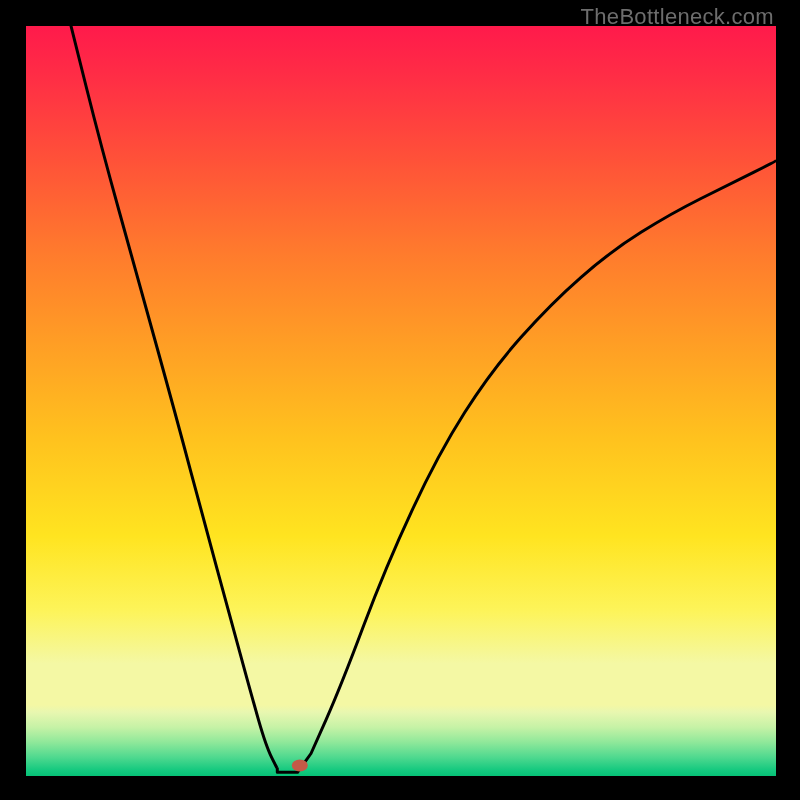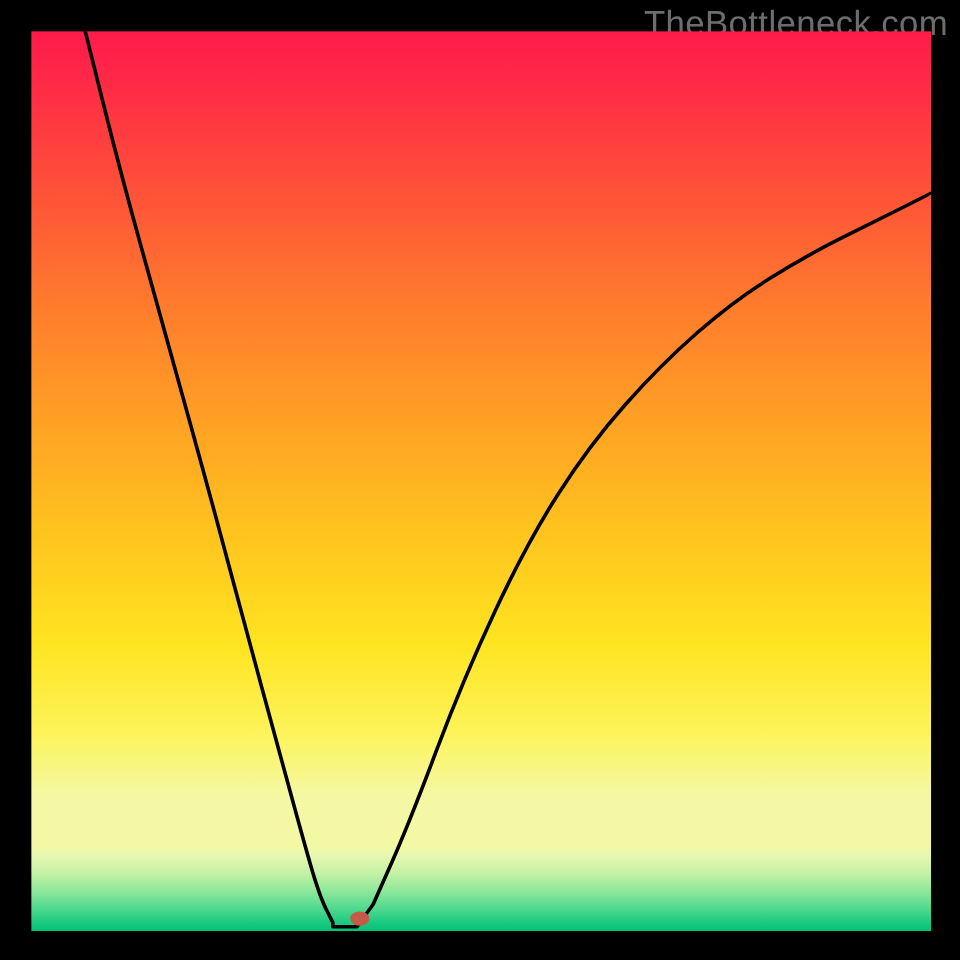--- a/index.html
+++ b/index.html
@@ -13,23 +13,23 @@
   }
   .frame {
     position: relative;
     width: 800px;
     height: 800px;
     background: #000;
   }
   .watermark {
     position: absolute;
     top: 4px;
-    right: 10px;
+    right: 26px;
     color: #6d6d6d;
-    font-size: 29px;
+    font-size: 22px;
     font-weight: 500;
     letter-spacing: 0.3px;
     user-select: none;
   }
   .plot {
     position: absolute;
     left: 26px;
     top: 26px;
     width: 750px;
     height: 750px;

